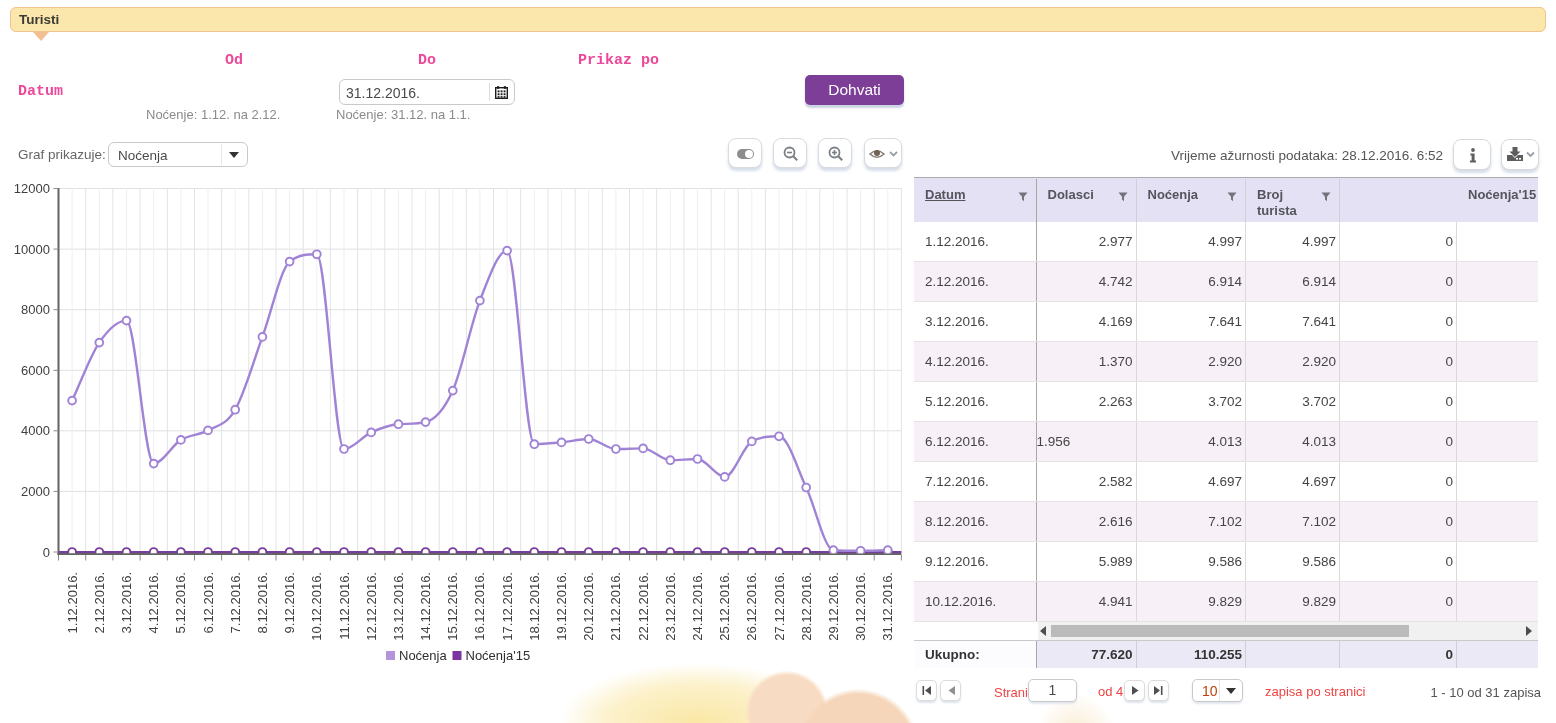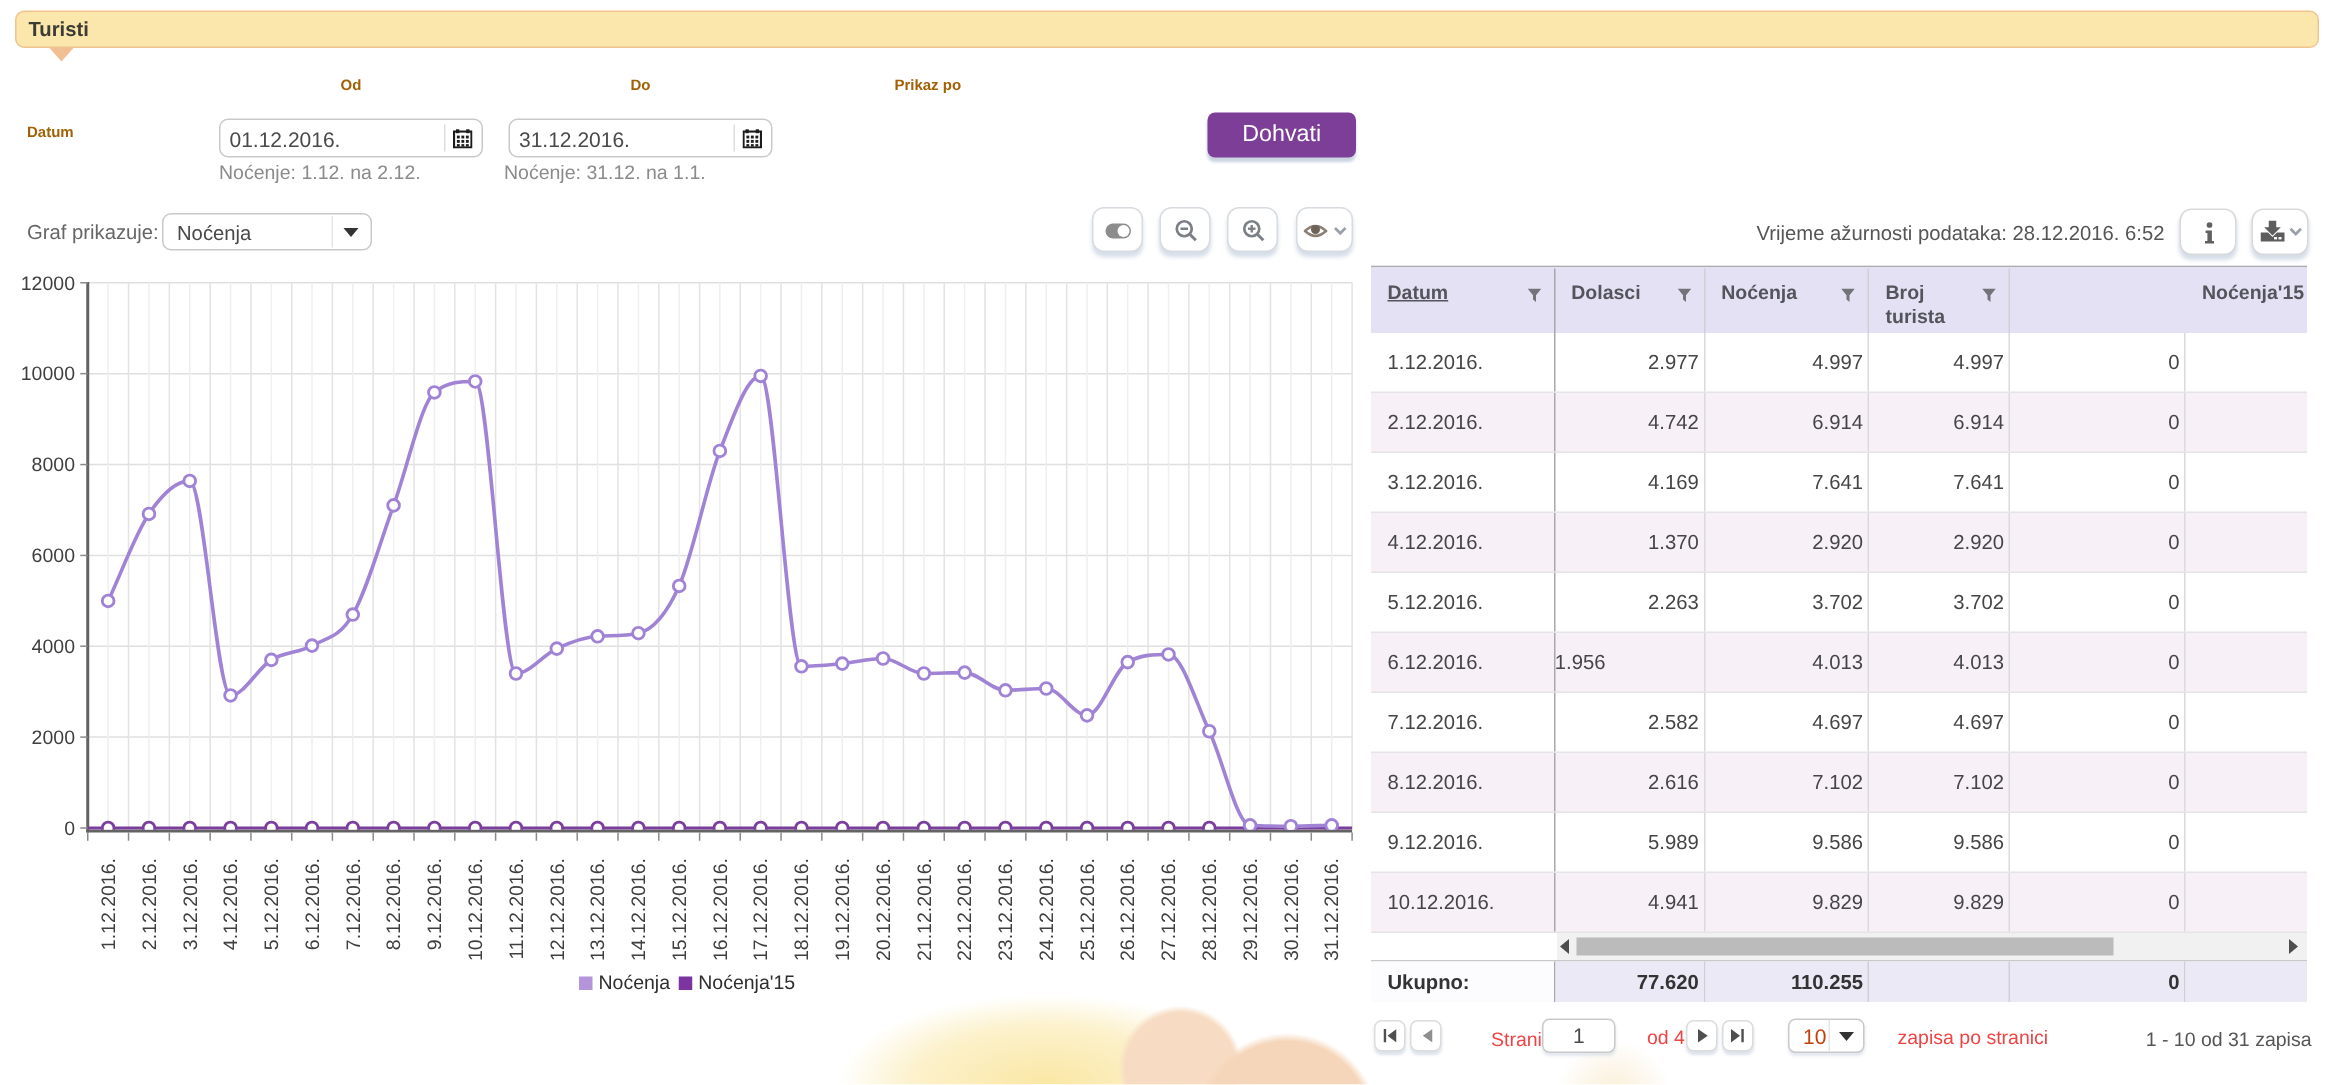--- a/index.html
+++ b/index.html
@@ -1,19 +1,19 @@
 <!DOCTYPE html>
 <html><head><meta charset="utf-8">
 <style>
 * { margin:0; padding:0; box-sizing:border-box; }
 html,body { width:1556px; height:723px; overflow:hidden; background:#fff;
   font-family:"Liberation Sans", sans-serif; }
 #page { position:relative; width:1556px; height:723px; overflow:hidden; }
 .abs { position:absolute; }
-.purple { color:#a16207; font-weight:bold; font-size:10px; }
+.purple { color:#ec4899; font-weight:bold; font-size:15px;font-family:Liberation Mono, monospace; }
 .inp { position:absolute; height:26px; background:#fff; border:1px solid #c9c9c9; border-radius:6px; }
 .inp .txt { position:absolute; left:6px; top:5px; font-size:14px; color:#4a4a4a; }
 .helper { position:absolute; font-size:13px; color:#8b8b8b; }
 .tbtn { position:absolute; width:34px; height:30px; background:#fff; border:1px solid #d8dbdf; border-radius:8px;
   box-shadow:0 3px 3px rgba(199,209,224,.75); }
 .pbtn { position:absolute; width:21px; height:21px; background:#fff; border:1px solid #dcdcdc; border-radius:5px;
   box-shadow:0 2px 2px rgba(199,209,224,.6); }
 .gray14 { position:absolute; font-size:13px; color:#ef4444;margin-left:16px; }
 
 #grid { position:absolute; left:914px; top:177px; width:624px; height:491px; overflow:hidden; }
@@ -33,40 +33,20 @@
 
 <div class="abs" style="left:10px;top:7px;width:1536px;height:25px;background:#fbe6ac;border:1px solid #f0c48e;border-radius:6px;"></div>
 <div class="abs" style="left:19px;top:12px;font-size:13.5px;font-weight:bold;color:#3c3b35;">Turisti</div>
 <div class="abs" style="left:33px;top:32px;width:0;height:0;border-left:8.5px solid transparent;border-right:8.5px solid transparent;border-top:9px solid #f2bf92;"></div>
 
 <div class="abs purple" style="left:18px;top:83px;">Datum</div>
 <div class="abs purple" style="left:146px;top:52px;width:176px;text-align:center;">Od</div>
 <div class="abs purple" style="left:339px;top:52px;width:176px;text-align:center;">Do</div>
 <div class="abs purple" style="left:530px;top:52px;width:177px;text-align:center;">Prikaz po</div>
 
-<div class="inp" style="left:146px;top:79px;width:176px;">
-  <span class="txt">01.12.2016.</span>
-  <span style="position:absolute;right:24px;top:3px;bottom:3px;width:1px;background:#ddd;"></span>
-  <svg width="13" height="13" viewBox="0 0 13 13" style="position:absolute;right:6px;top:6px;">
-    <rect x="0.7" y="1.7" width="11.6" height="10.6" fill="none" stroke="#1c1c1c" stroke-width="1.4"></rect>
-    <rect x="2" y="0.2" width="2.2" height="2.6" fill="#1c1c1c"></rect>
-        <rect x="8.8" y="0.2" width="2.2" height="2.6" fill="#1c1c1c"></rect>
-    <g fill="#1c1c1c">
-      <rect x="2.6" y="4.4" width="1.9" height="1.9"></rect>
-          <rect x="5.6" y="4.4" width="1.9" height="1.9"></rect>
-          <rect x="8.6" y="4.4" width="1.9" height="1.9"></rect>
-      <rect x="2.6" y="7.3" width="1.9" height="1.9"></rect>
-          <rect x="5.6" y="7.3" width="1.9" height="1.9"></rect>
-          <rect x="8.6" y="7.3" width="1.9" height="1.9"></rect>
-      <rect x="2.6" y="10.1" width="1.9" height="1.6"></rect>
-          <rect x="5.6" y="10.1" width="1.9" height="1.6"></rect>
-          <rect x="8.6" y="10.1" width="1.9" height="1.6"></rect>
-    </g>
-  </svg>
-</div>
 <div class="helper" style="left:146px;top:107px;">Noćenje: 1.12. na 2.12.</div>
 
 <div class="inp" style="left:339px;top:79px;width:176px;">
   <span class="txt">31.12.2016.</span>
   <span style="position:absolute;right:24px;top:3px;bottom:3px;width:1px;background:#ddd;"></span>
   <svg width="13" height="13" viewBox="0 0 13 13" style="position:absolute;right:6px;top:6px;">
     <rect x="0.7" y="1.7" width="11.6" height="10.6" fill="none" stroke="#1c1c1c" stroke-width="1.4"></rect>
     <rect x="2" y="0.2" width="2.2" height="2.6" fill="#1c1c1c"></rect>
         <rect x="8.8" y="0.2" width="2.2" height="2.6" fill="#1c1c1c"></rect>
     <g fill="#1c1c1c">

